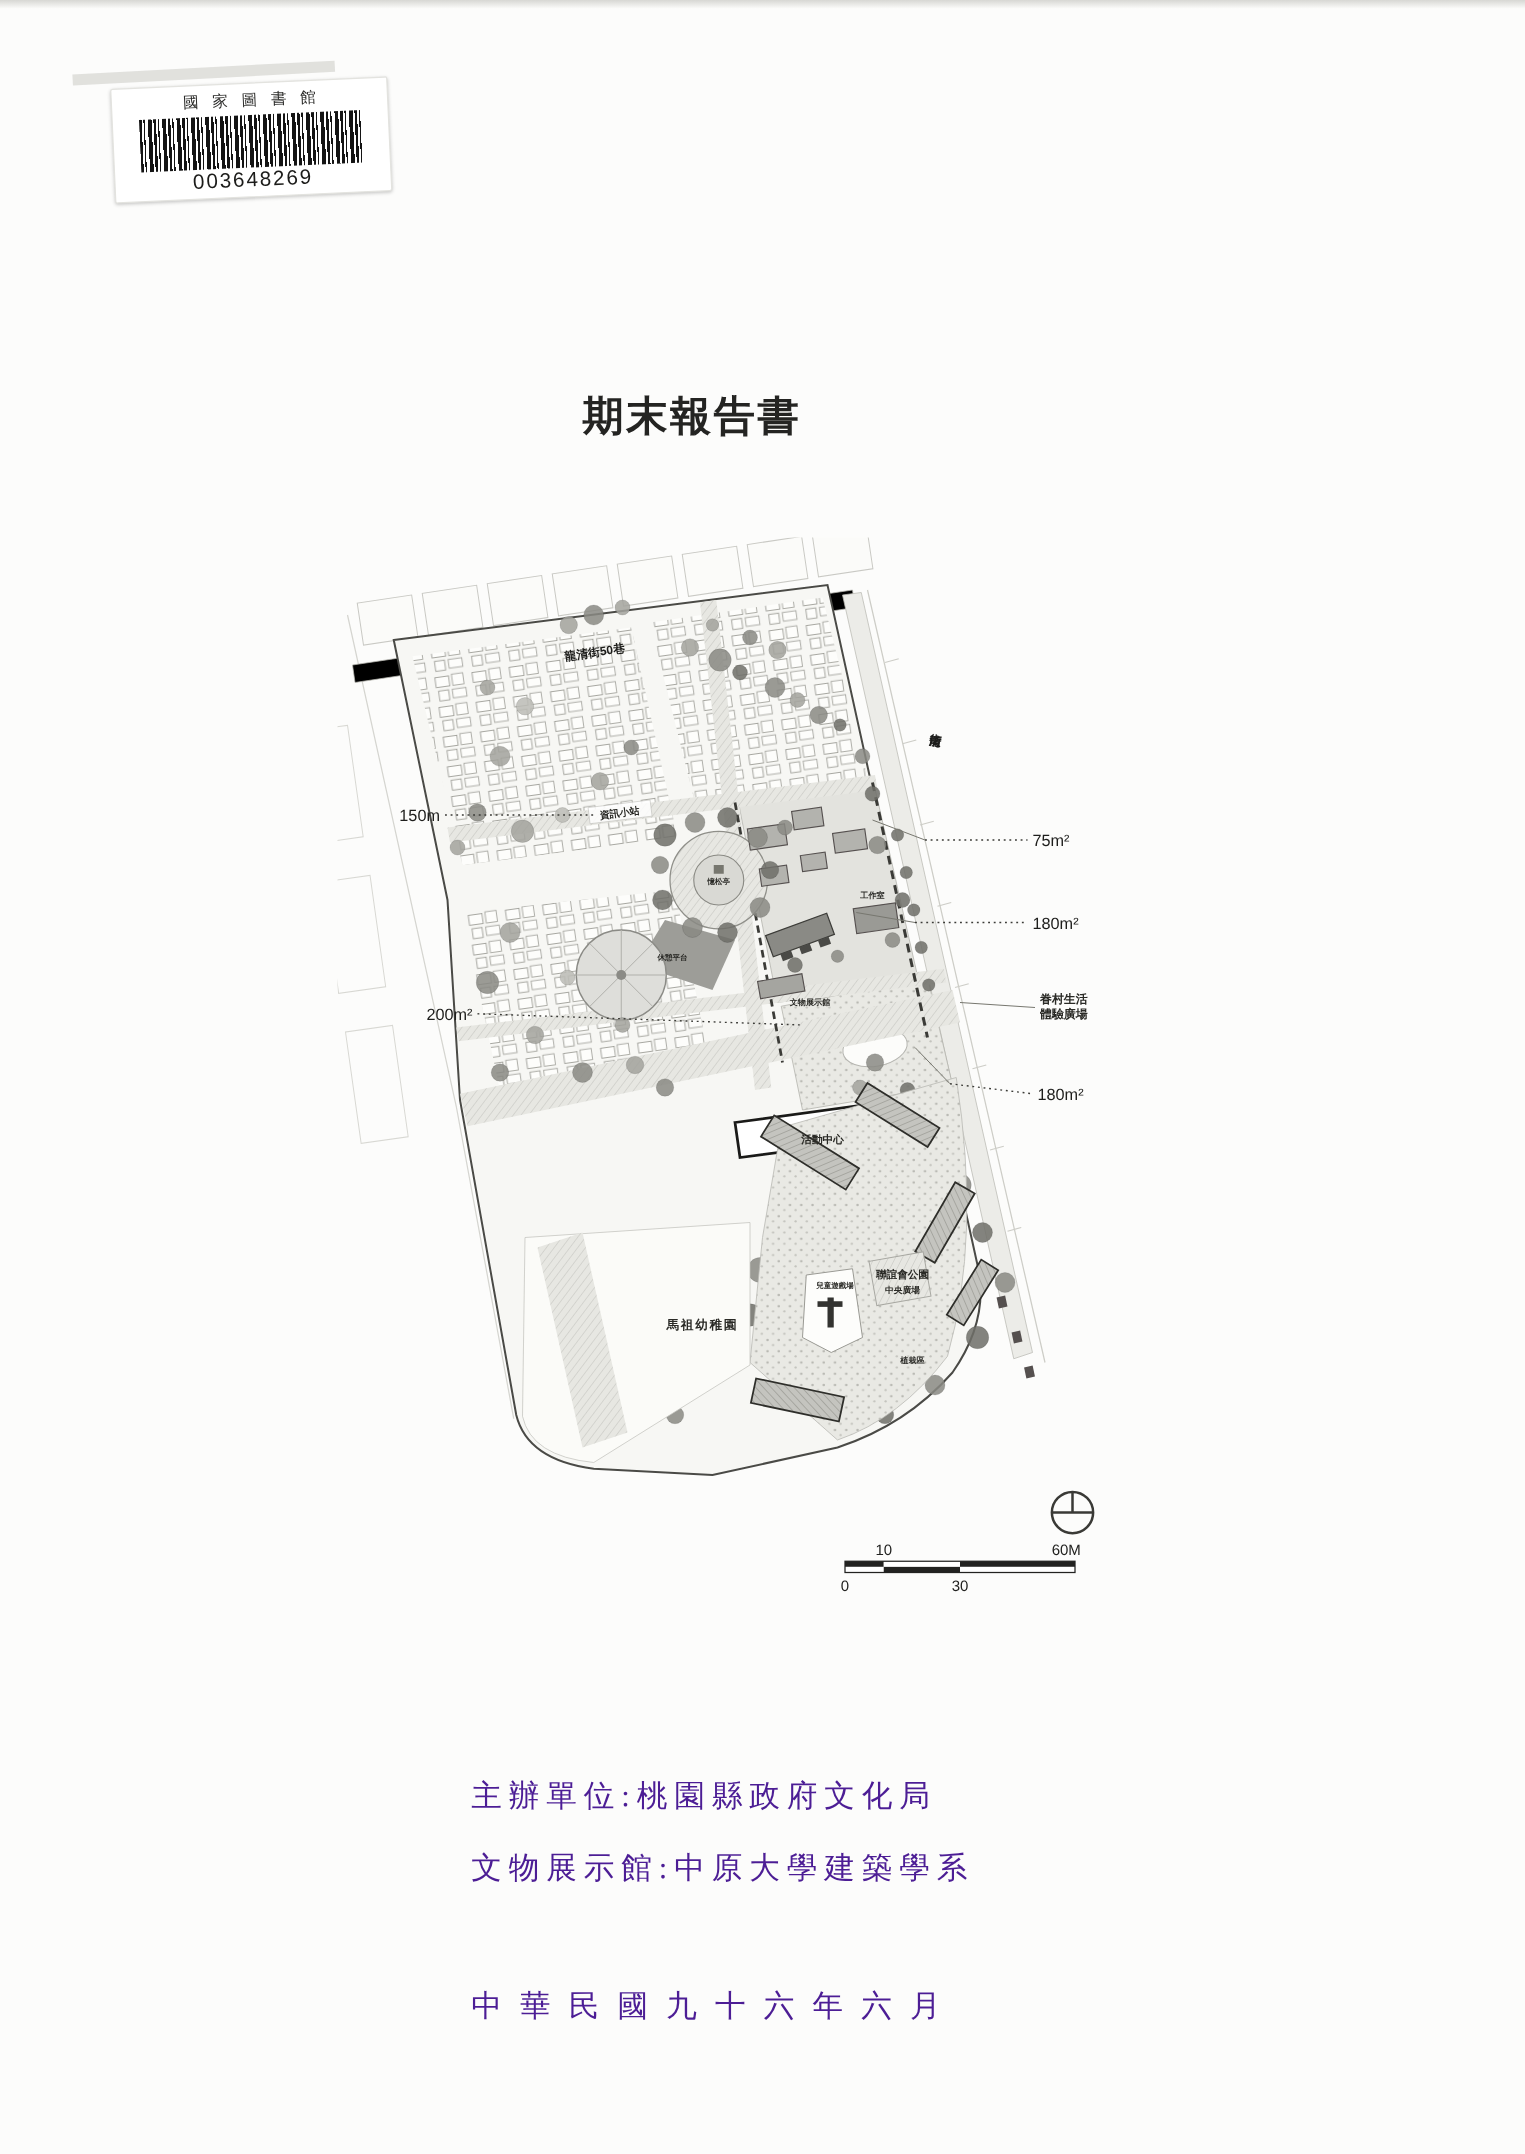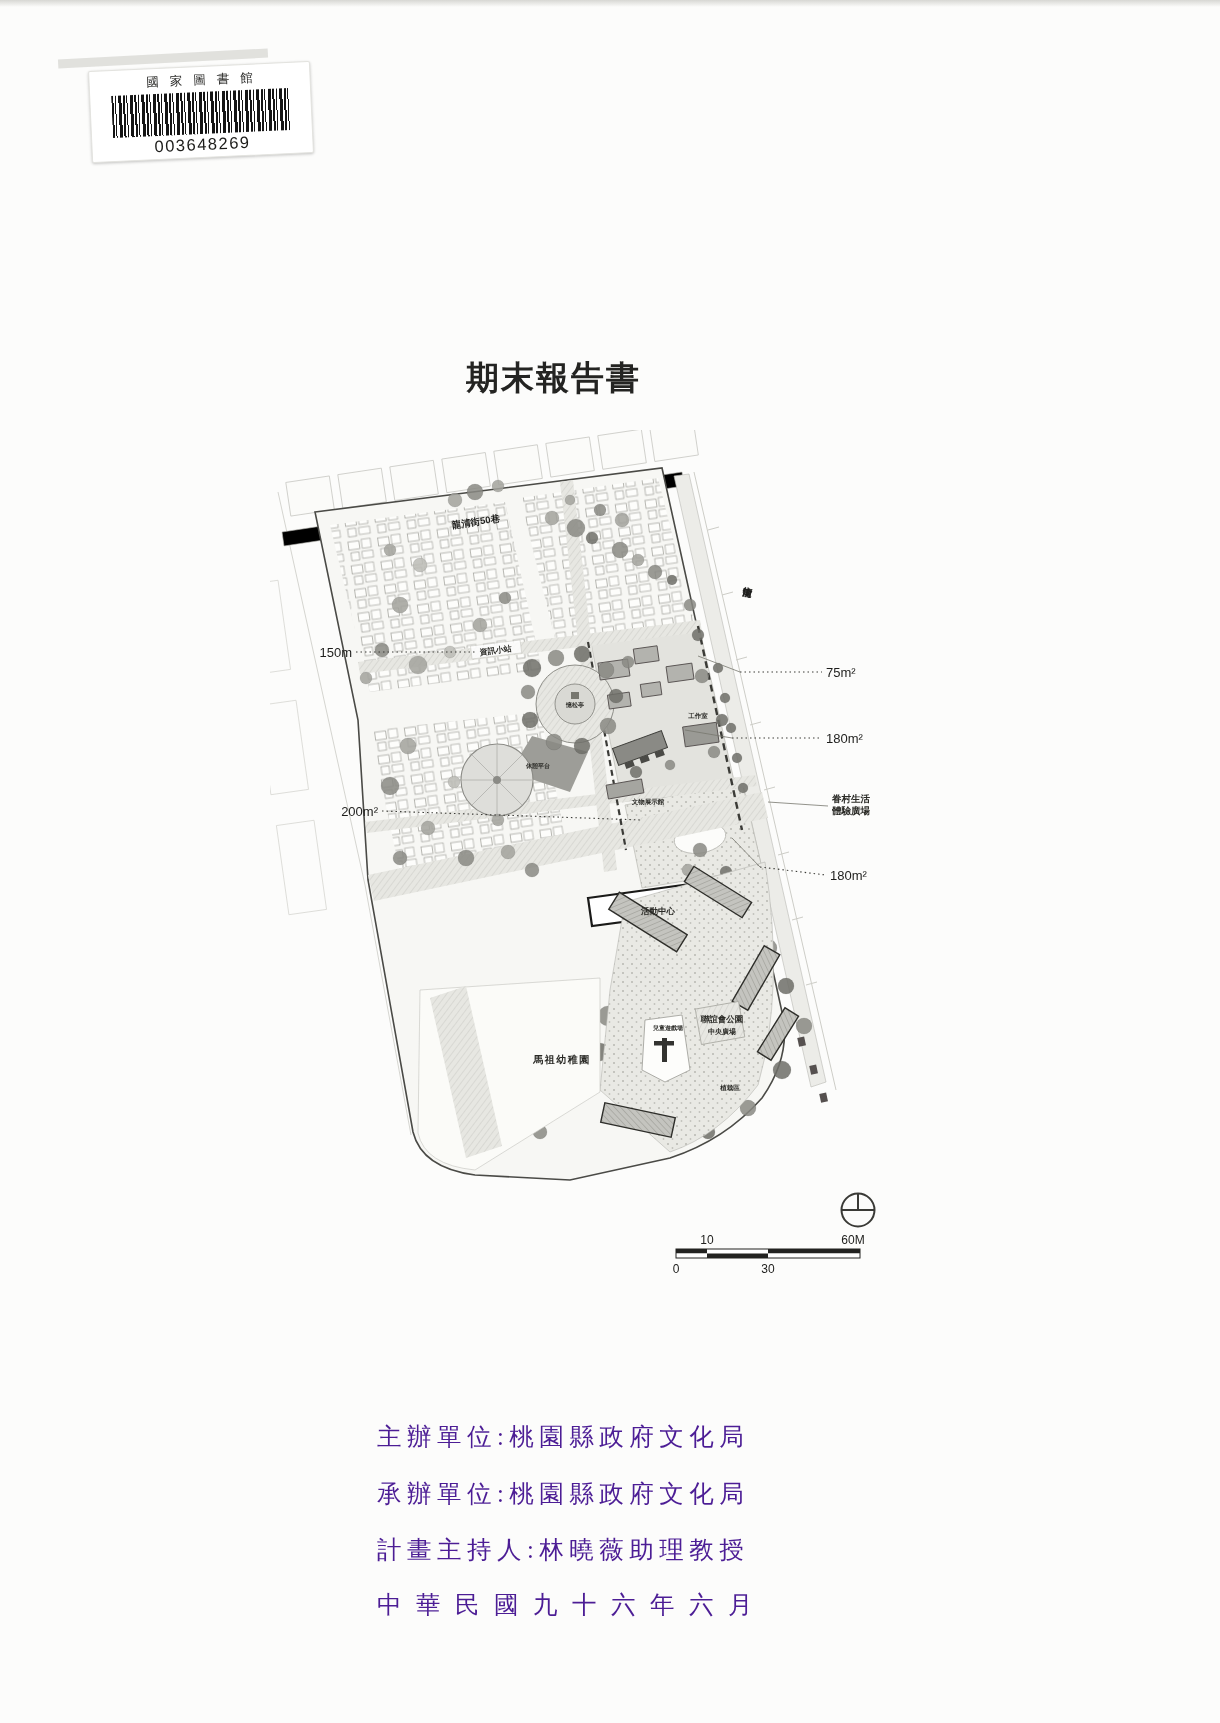--- a/index.html
+++ b/index.html
@@ -18,21 +18,21 @@
   .bars{width:178px;height:42px;margin:3px auto 0 auto;
         background:repeating-linear-gradient(90deg,
           #141414 0px,#141414 2px,#ffffff 2px,#ffffff 3.5px,
           #141414 3.5px,#141414 4.5px,#ffffff 4.5px,#ffffff 7px,
           #141414 7px,#141414 10px,#ffffff 10px,#ffffff 11.5px);}
   .bc-num{font-size:16.5px;letter-spacing:1.5px;color:#1c1c1a;margin-top:1px;}
   
   .title{position:absolute;left:253px;top:221px;font-size:42px;font-weight:bold;
         letter-spacing:1.5px;color:#242422;white-space:nowrap;}
   .subtitle{position:absolute;left:466px;top:311px;font-size:33px;font-weight:bold;
-        letter-spacing:2px;color:#242422;white-space:nowrap;margin-top:45px;}
+        letter-spacing:2px;color:#242422;white-space:nowrap;}
   
   .credit{position:absolute;left:377px;font-family:"Liberation Serif","DejaVu Serif",serif;
         font-size:24.5px;letter-spacing:5.5px;color:#4c1d95;white-space:nowrap;}
   .credit-wide{letter-spacing:14.5px;}
   .c1{top:1420px}.c2{top:1477px}.c3{top:1533px}.c4{top:1588px}
   
   .siteplan{position:absolute;left:270px;top:430px;}
   svg text{font-family:"Liberation Sans","DejaVu Sans",sans-serif;}
   .maplbl{fill:#2a2a26;font-weight:bold;}
   .anno{fill:#1e1e1c;font-size:13px;}
@@ -353,16 +353,15 @@
       <rect x="406" y="819" width="184" height="9" fill="none" stroke="#222220" stroke-width="1"></rect>
       <text font-size="12" fill="#222220" text-anchor="middle" x="437" y="814">10</text>
       <text font-size="12" fill="#222220" text-anchor="middle" x="583" y="814">60M</text>
       <text font-size="12" fill="#222220" text-anchor="middle" x="406" y="843">0</text>
       <text font-size="12" fill="#222220" text-anchor="middle" x="498" y="843">30</text>
     </g>
   </svg>
   </div>
 
   <div class="credit c1">主辦單位:桃園縣政府文化局</div>
-  <div class="credit c2">承辦單位:桃園縣政府文化局</div>
-  <div class="credit c3">計畫主持人:林曉薇助理教授</div>
+  <div class="credit c2">文物展示館:中原大學建築學系</div>
   <div class="credit credit-wide c4">中華民國九十六年六月</div>
 </div>
 
 </body></html>

